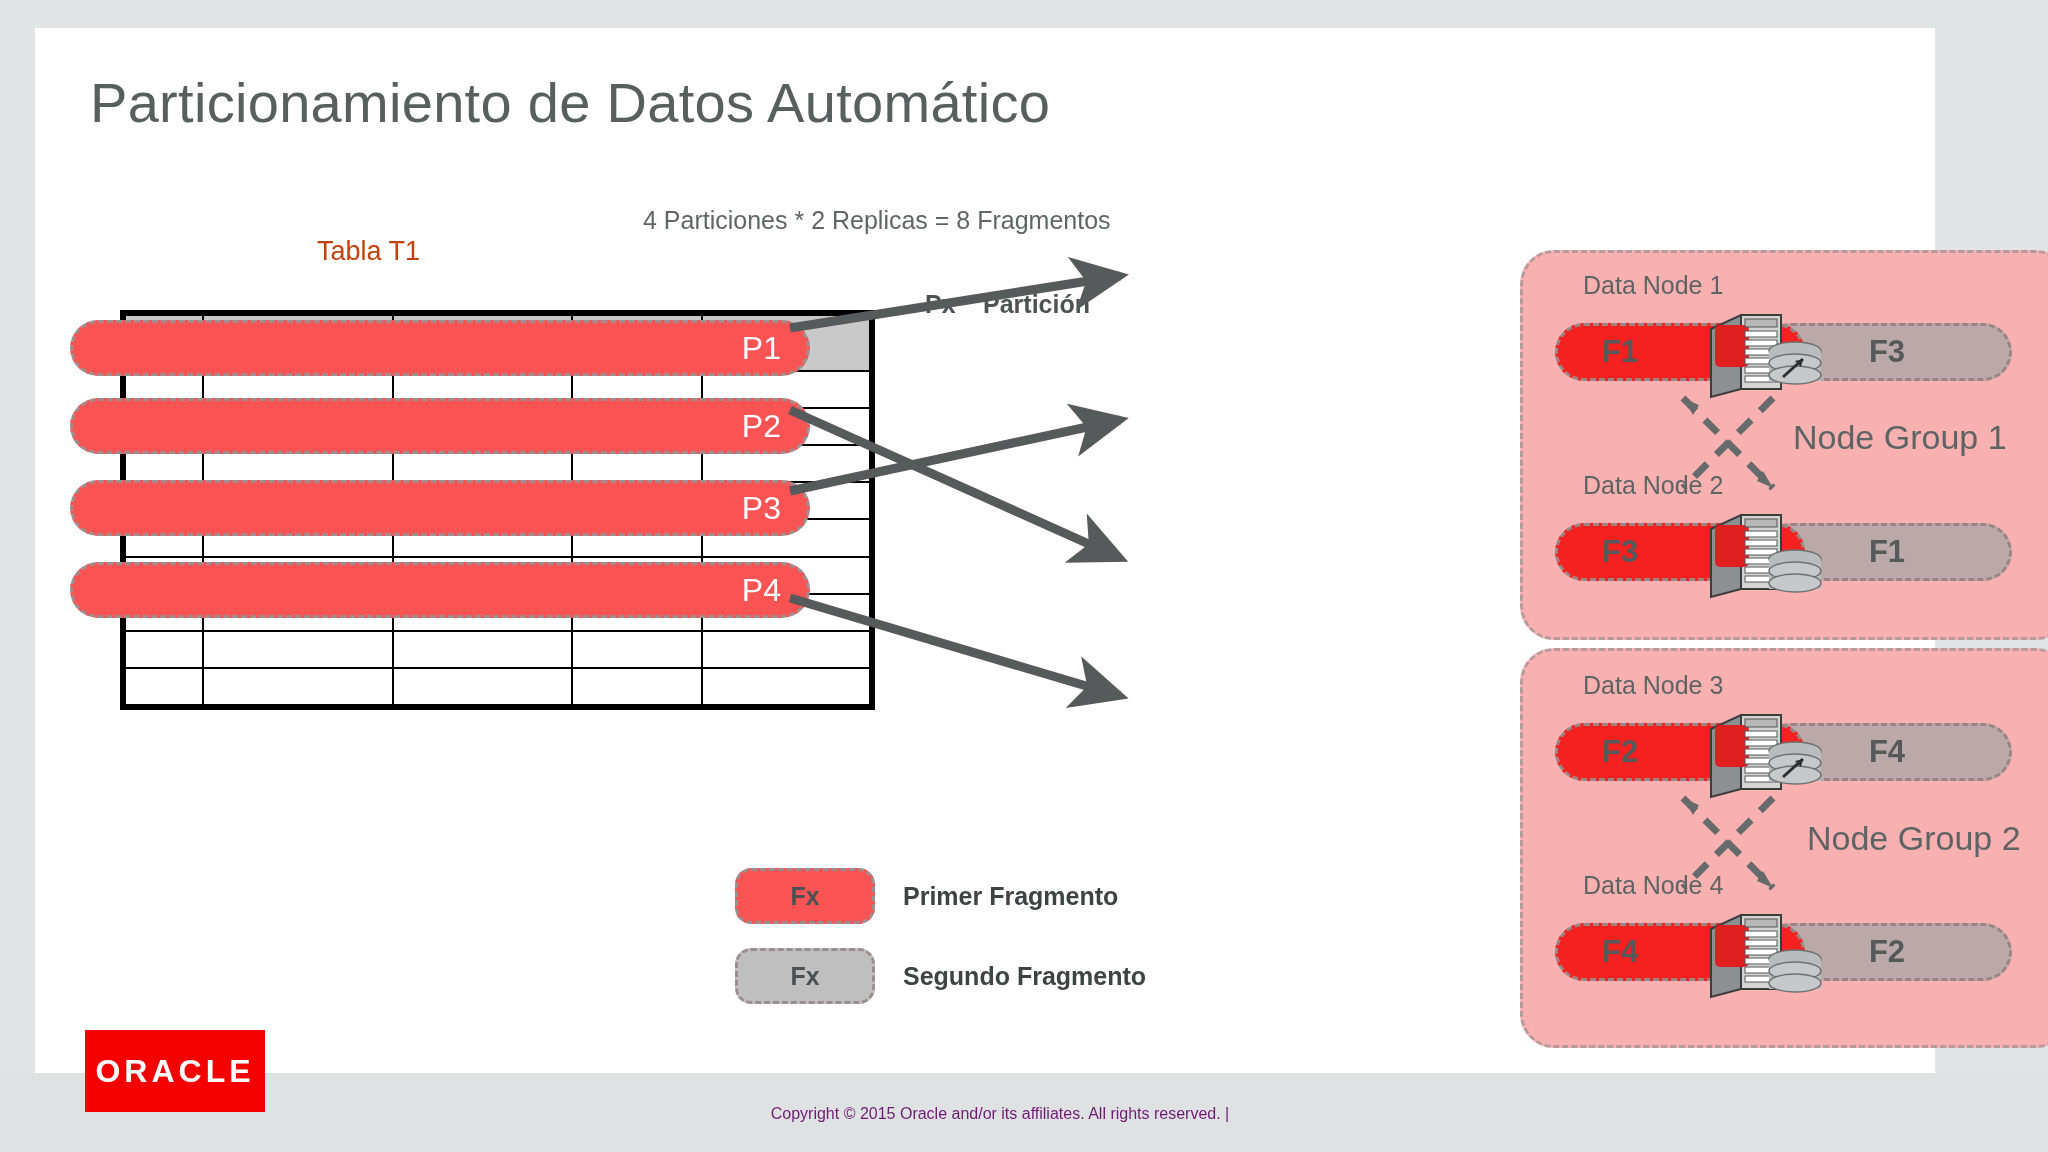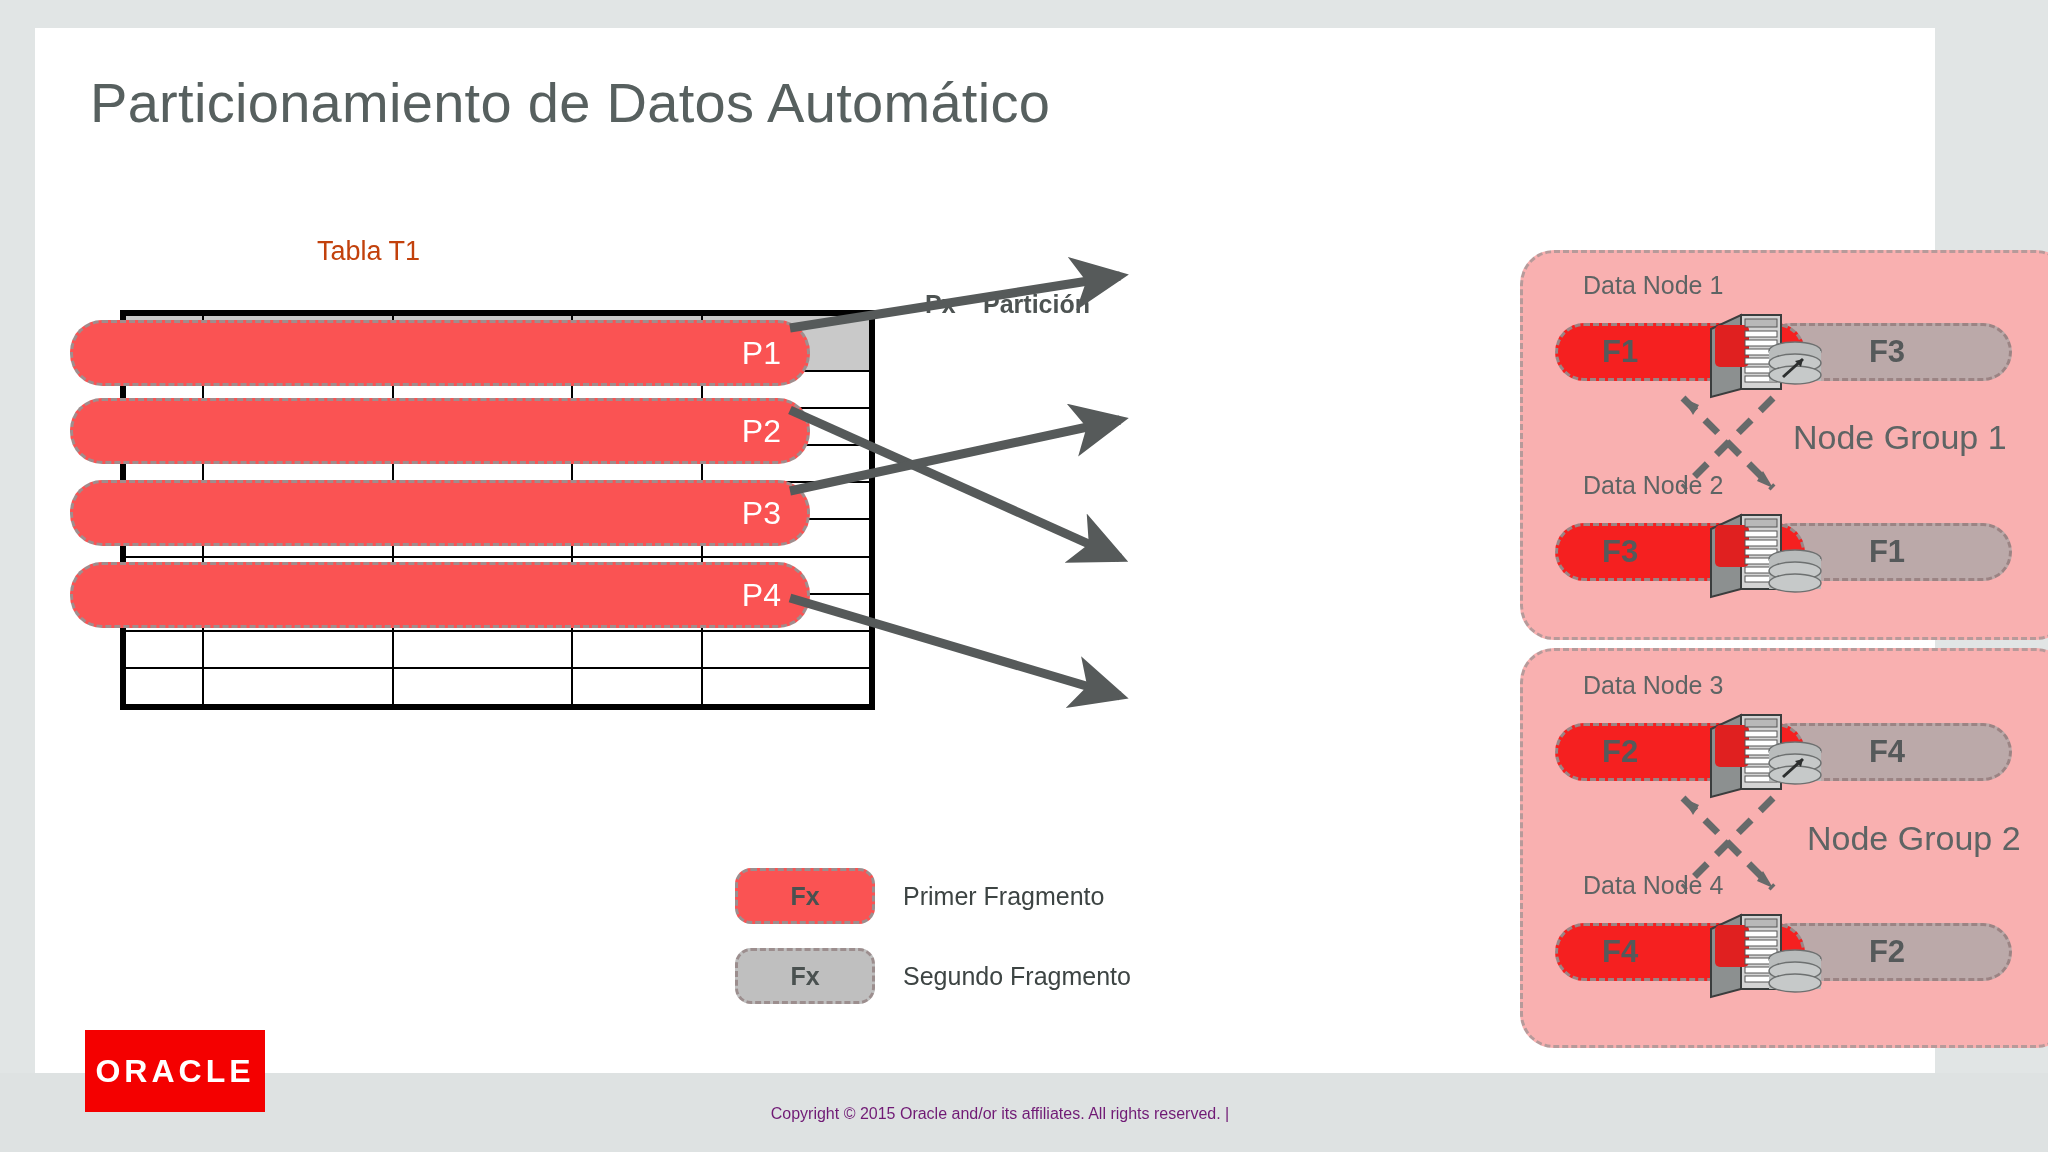--- a/index.html
+++ b/index.html
@@ -39,21 +39,21 @@
     text-align:left;padding-left:8px;height:54px;
   }
   .tbl td{height:34px;}
   .col-id{width:62px;}
   .col-fn{width:165px;}
   .col-ln{width:155px;}
   .col-em{width:110px;}
   .col-ph{width:145px;}
   
   .pbar{
-    position:absolute;left:35px;width:740px;height:66px;
+    position:absolute;left:35px;width:740px;height:56px;
     background:#fa5353;border:3px dashed #a08d8d;border-radius:32px;
     box-sizing:border-box;
   }
   .pbar .plabel{
     position:absolute;right:26px;top:50%;transform:translateY(-50%);
     color:#ffffff;font-size:32px;font-weight:400;
   }
   #pbar1{top:292px;}
   #pbar2{top:370px;}
   #pbar3{top:452px;}
@@ -72,21 +72,21 @@
   
   .legend-chip{
     position:absolute;width:140px;height:56px;border-radius:16px;
     border:3px dashed #9c8e8e;box-sizing:border-box;
     display:flex;align-items:center;justify-content:center;
     font-size:25px;font-weight:bold;color:#4a5150;
   }
   #chip-first{left:700px;top:840px;background:#fa5353;}
   #chip-second{left:700px;top:920px;background:#bfbfbf;}
   .legend-text{
-    position:absolute;font-size:25px;font-weight:normal;color:#3d4443;white-space:nowrap;
+    position:absolute;font-size:25px;font-weight:bold;color:#3d4443;white-space:nowrap;
   }
   #legend-text-first{left:868px;top:854px;}
   #legend-text-second{left:868px;top:934px;}
   
   .nodegroup{
     position:absolute;width:550px;
     background:#f9b0b0;border:3px dashed #b79a9a;border-radius:34px;
     box-sizing:border-box;
   }
   #ng1{left:1485px;top:222px;height:390px;}
@@ -126,20 +126,21 @@
     font-size:16px;color:#701a75;white-space:nowrap;
   }
   svg.arrows{position:absolute;left:0;top:0;width:1900px;height:1045px;pointer-events:none;}
 </style>
 </head>
 <body>
 
 <div class="slide">
 
   <div class="title">Particionamiento de Datos Automático</div>
+  <div class="subtitle">4 Particiones * 2 Replicas = 8 Fragmentos</div>
   <div class="tabla-label">Tabla T1</div>
 
   <div class="tbl">
     <table>
       <thead>
         <tr>
           <th class="col-id">ID</th>
           <th class="col-fn">FirstName</th>
           <th class="col-ln">LastName</th>
           <th class="col-em">Email</th>

